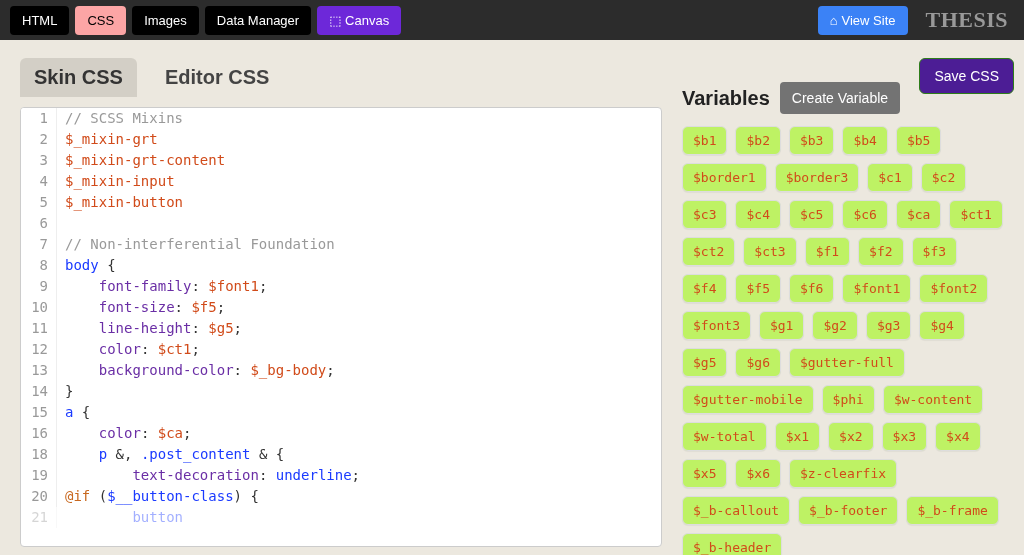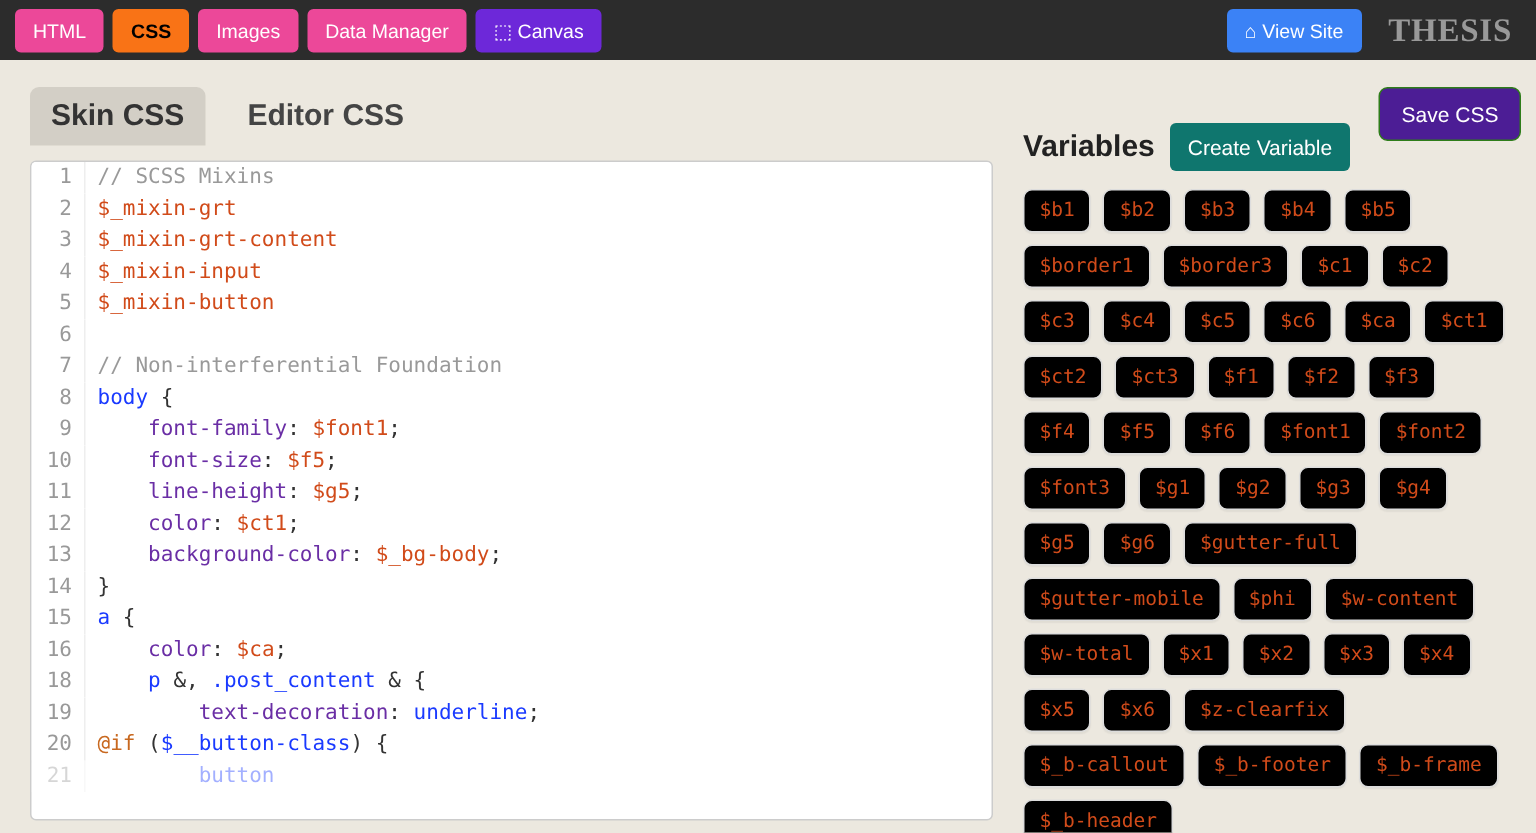--- a/index.html
+++ b/index.html
@@ -1,19 +1,19 @@
 <!DOCTYPE html>
 <html><head>
 <meta charset="utf-8">
 <style>
 *{margin:0;padding:0;box-sizing:border-box}
 body{font-family:-apple-system,BlinkMacSystemFont,"Segoe UI",Helvetica,Arial,sans-serif;background:#ece8df;width:1024px;height:555px;overflow:hidden}
 .topbar{background:#2c2c2c;height:40px;display:flex;align-items:center;padding:0 10px;gap:6px}
-.nav-btn{background:#ec4899;color:#fff;border:none;padding:7px 12px;border-radius:4px;font-size:13px;cursor:pointer}
-.nav-btn.active-css{background:#f97316;color:#000;font-weight:700}
+.nav-btn{background:#000000;color:#fff;border:none;padding:7px 12px;border-radius:4px;font-size:13px;cursor:pointer}
+.nav-btn.active-css{background:#fca5a5;color:#000;font-weight:400}
 .nav-btn.canvas{background:#6d28d9;color:#fff}
 .nav-btn.view-site{background:#3b82f6;margin-left:auto}
 .home-ico{margin-right:4px}
 .logo{color:#999;font-weight:900;font-size:22px;letter-spacing:0.5px;margin-left:12px;margin-right:6px;font-family:Georgia,serif}
 .main{display:flex;padding:18px 20px;gap:20px}
 .left{flex:1;min-width:0}
 .tabs{display:flex;align-items:flex-start;gap:14px;margin-bottom:10px}
 .tab{font-size:20px;font-weight:700;color:#333;padding:8px 14px;cursor:pointer}
 .tab.active{background:#d3cfc6;border-radius:6px 6px 0 0}
 .tab.inactive{color:#444}
@@ -26,23 +26,23 @@
 .c-var{color:#d14b1a}
 .c-sel{color:#1a3aff}
 .c-prop{color:#6a2ea5}
 .c-none{color:#1a3aff}
 .c-at{color:#c8681f}
 .c-fn{color:#1a3aff}
 .c-black{color:#333}
 .right{width:322px;flex-shrink:0}
 .vars-header{display:flex;align-items:center;gap:10px;margin-bottom:12px;margin-top:24px}
 .vars-title{font-size:20px;font-weight:700;color:#222}
-.create-var{background:#0f766e;color:#fff;border:none;padding:8px 12px;border-radius:4px;font-size:14px;cursor:pointer}
+.create-var{background:#737373;color:#fff;border:none;padding:8px 12px;border-radius:4px;font-size:14px;cursor:pointer}
 .pills{display:flex;flex-wrap:wrap;gap:8px}
-.pill{background:#000000;border:1px solid #ddd;color:#d14b1a;padding:6px 10px;border-radius:6px;font-size:13px;font-family:Menlo,Monaco,Consolas,monospace;cursor:pointer;box-shadow:0 1px 1px rgba(0,0,0,0.05)}
+.pill{background:#bef264;border:1px solid #ddd;color:#d14b1a;padding:6px 10px;border-radius:6px;font-size:13px;font-family:Menlo,Monaco,Consolas,monospace;cursor:pointer;box-shadow:0 1px 1px rgba(0,0,0,0.05)}
 </style>
 </head>
 <body>
 
 <div class="topbar">
   <button class="nav-btn">HTML</button>
   <button class="nav-btn active-css">CSS</button>
   <button class="nav-btn">Images</button>
   <button class="nav-btn">Data Manager</button>
   <button class="nav-btn canvas">⬚ Canvas</button>

